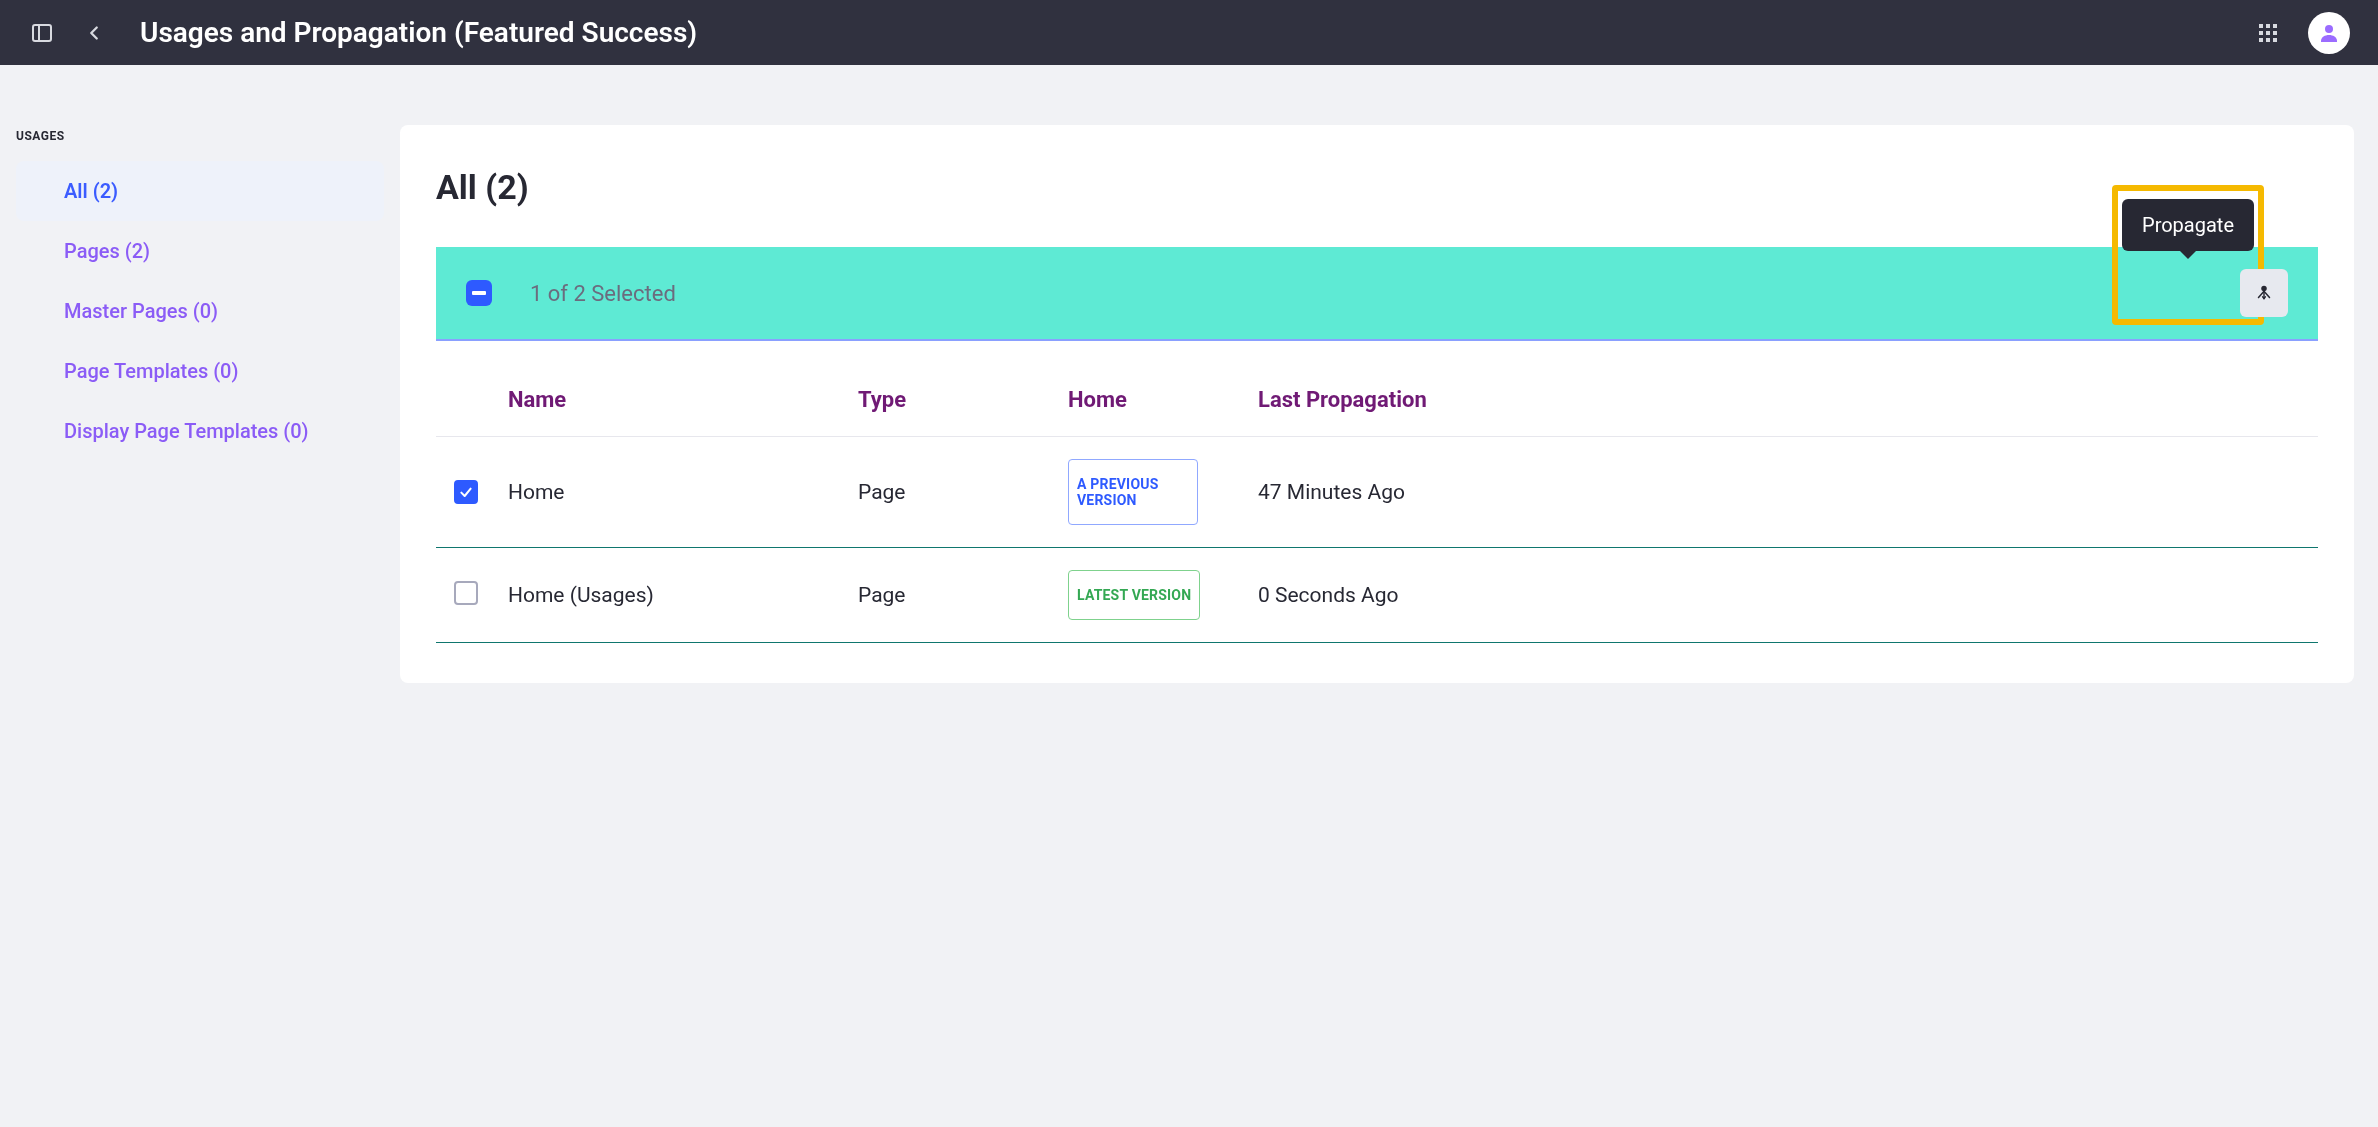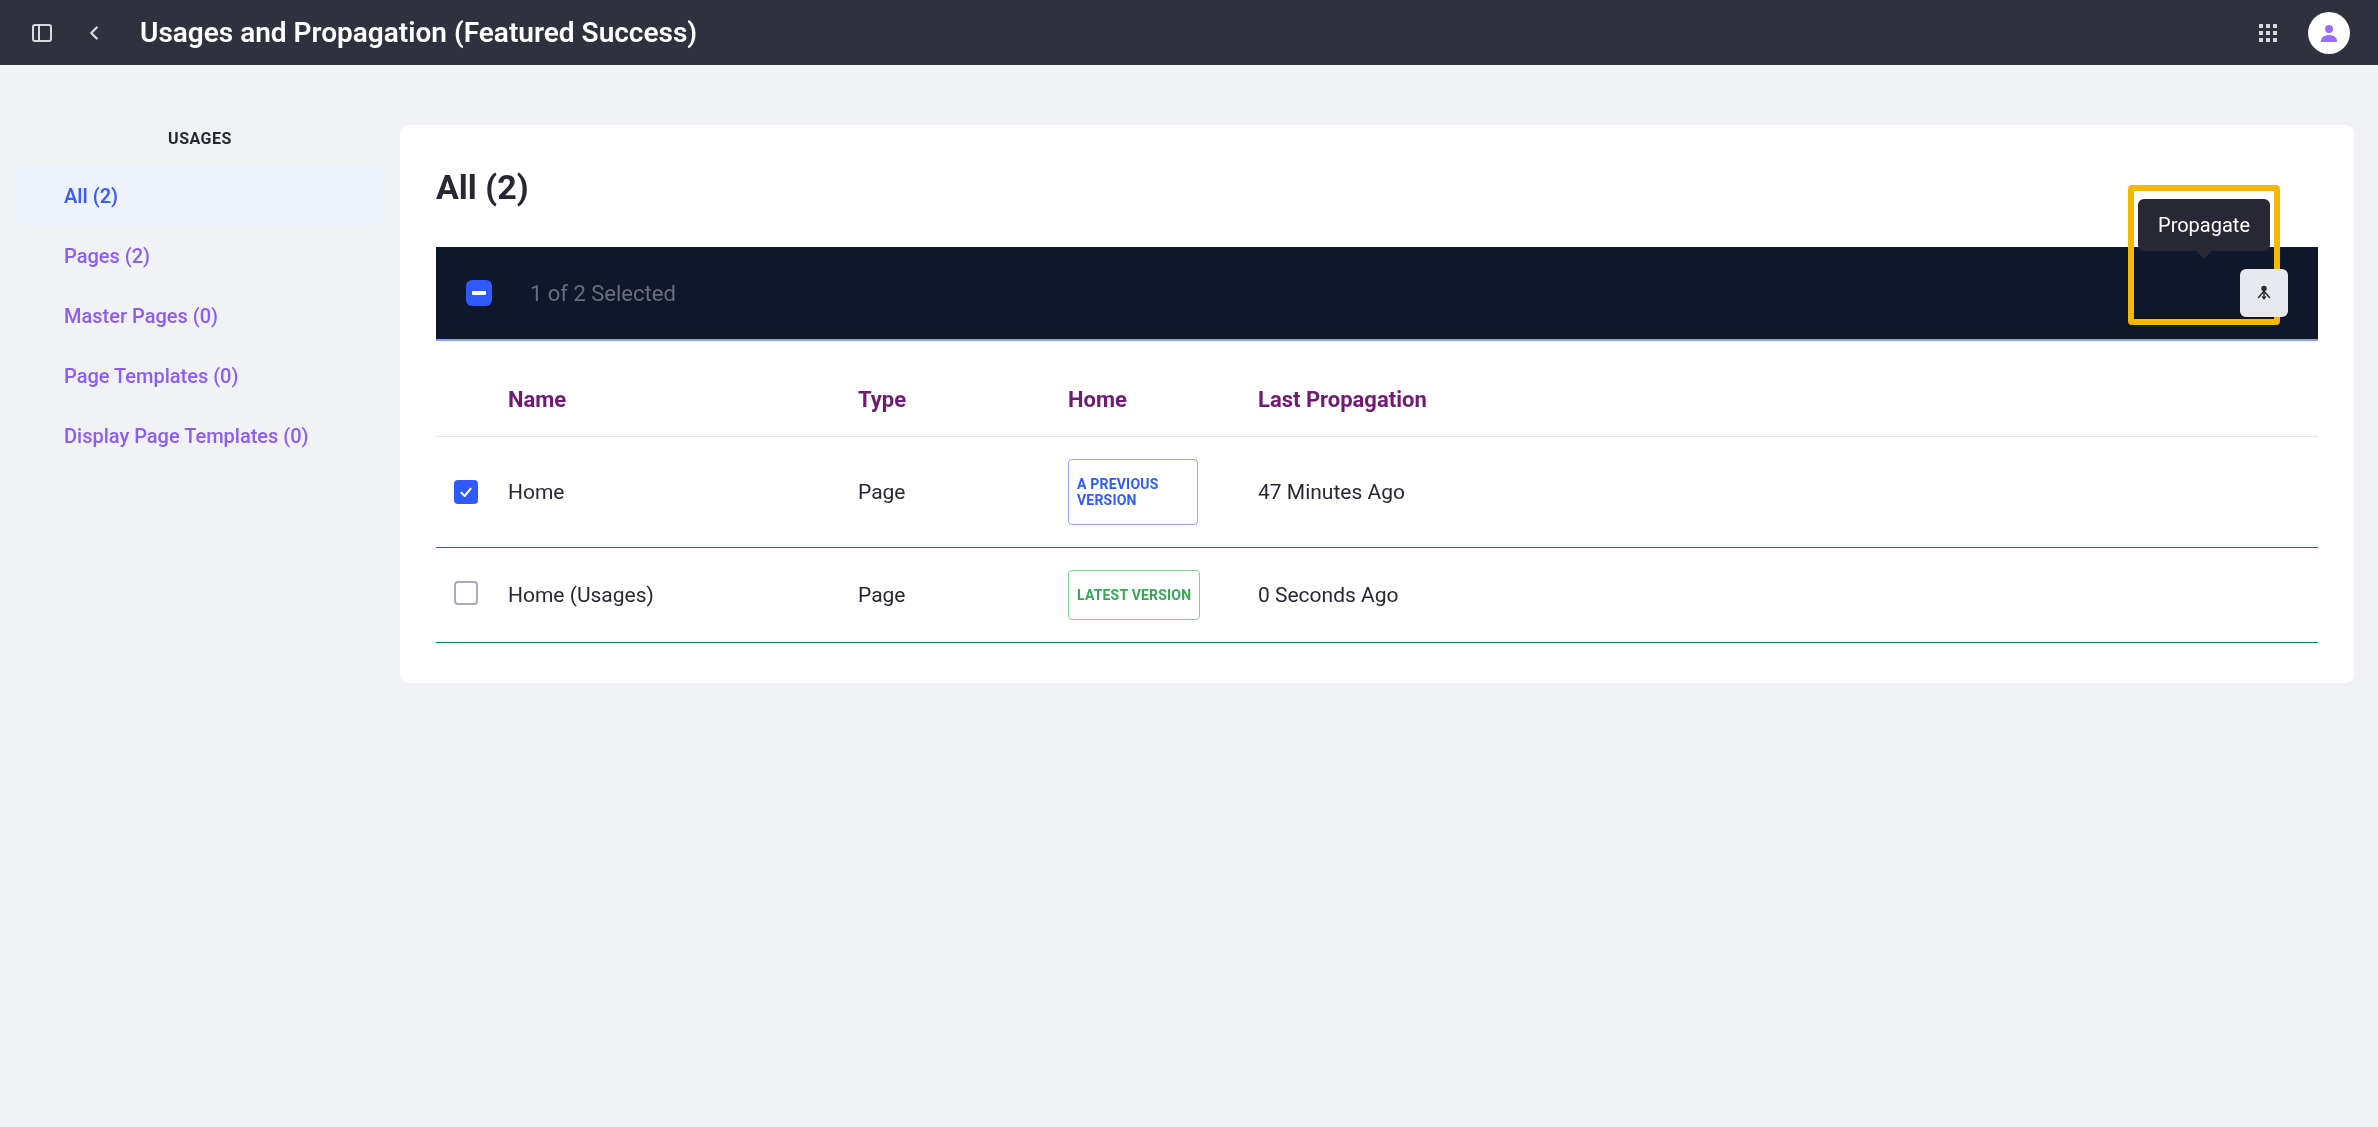--- a/index.html
+++ b/index.html
@@ -27,21 +27,21 @@
     .topbar .spacer { flex:1; }
     .topbar .grid-icon { width:32px; height:32px; display:flex; align-items:center; justify-content:center; color:#d8dae0; margin-right: 24px; cursor:pointer;}
     .avatar { width:42px; height:42px; border-radius:50%; background:#fff; display:flex; align-items:center; justify-content:center; cursor:pointer;}
     .avatar svg { width:24px; height:24px; }
 
     
     .page { display:flex; padding: 60px 0 40px 0; }
 
     
     .sidebar { width: 400px; padding: 0 16px 0 16px;}
-    .sidebar h4 { font-size: 16px; font-weight: 700; letter-spacing:.5px; margin: 4px 0 18px 0; padding-left: 0; text-align: center;}
+    .sidebar h4 { font-size: 12px; font-weight: 700; letter-spacing:.5px; margin: 4px 0 18px 0; padding-left: 0;}
     .side-item {
       display:block;
       padding: 18px 28px 18px 48px;
       font-size: 20px;
       color:#8b5cf6;
       border-radius: 8px;
       cursor:pointer;
       font-weight: 500;
     }
     .side-item.active {
@@ -57,37 +57,37 @@
       border-radius: 8px;
       padding: 42px 36px 40px 36px;
       margin-right: 24px;
       min-height: 540px;
     }
     .card h1 { font-size: 34px; font-weight:700; margin-bottom: 40px;}
 
     
     .selbar-wrap { position:relative; }
     .selbar {
-      background:#0f172a;
+      background:#5eead4;
       border-bottom: 2px solid #8aa0ff;
       display:flex;
       align-items:center;
       padding: 22px 30px;
       font-size: 22px;
       color:#6b6c7e;
       position:relative;
     }
     .selbar .cb {
       width:26px; height:26px; border-radius:6px; background:#2e5aff; display:flex; align-items:center; justify-content:center; margin-right: 38px; cursor:pointer;
     }
     .selbar .cb .dash{ width:14px; height:4px; background:#fff; border-radius:1px;}
     .selbar .spacer{flex:1;}
     .highlight-box{
       position:absolute;
-      right: 38px;
+      right: 54px;
       top: -62px;
       width: 152px;
       height: 140px;
       border: 6px solid #f5b900;
       border-radius: 4px;
       pointer-events:none;
     }
     .tooltip{
       position:absolute;
       left:50%;

